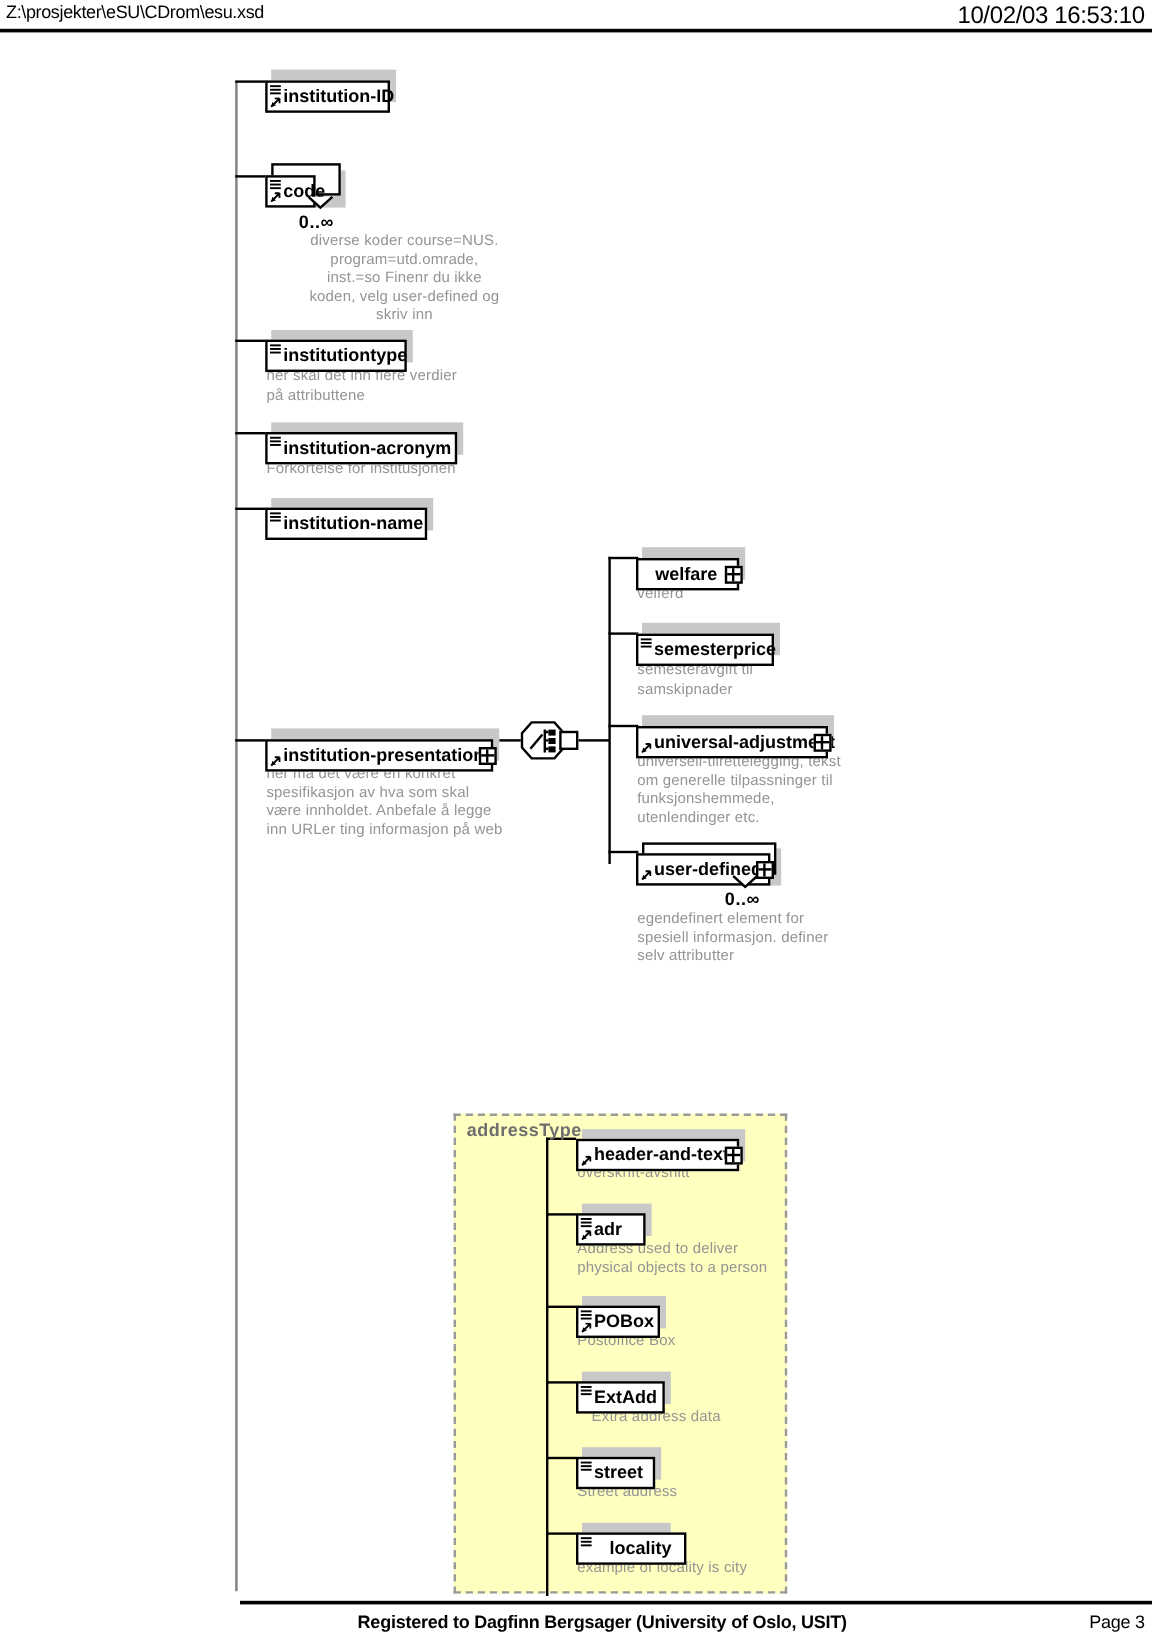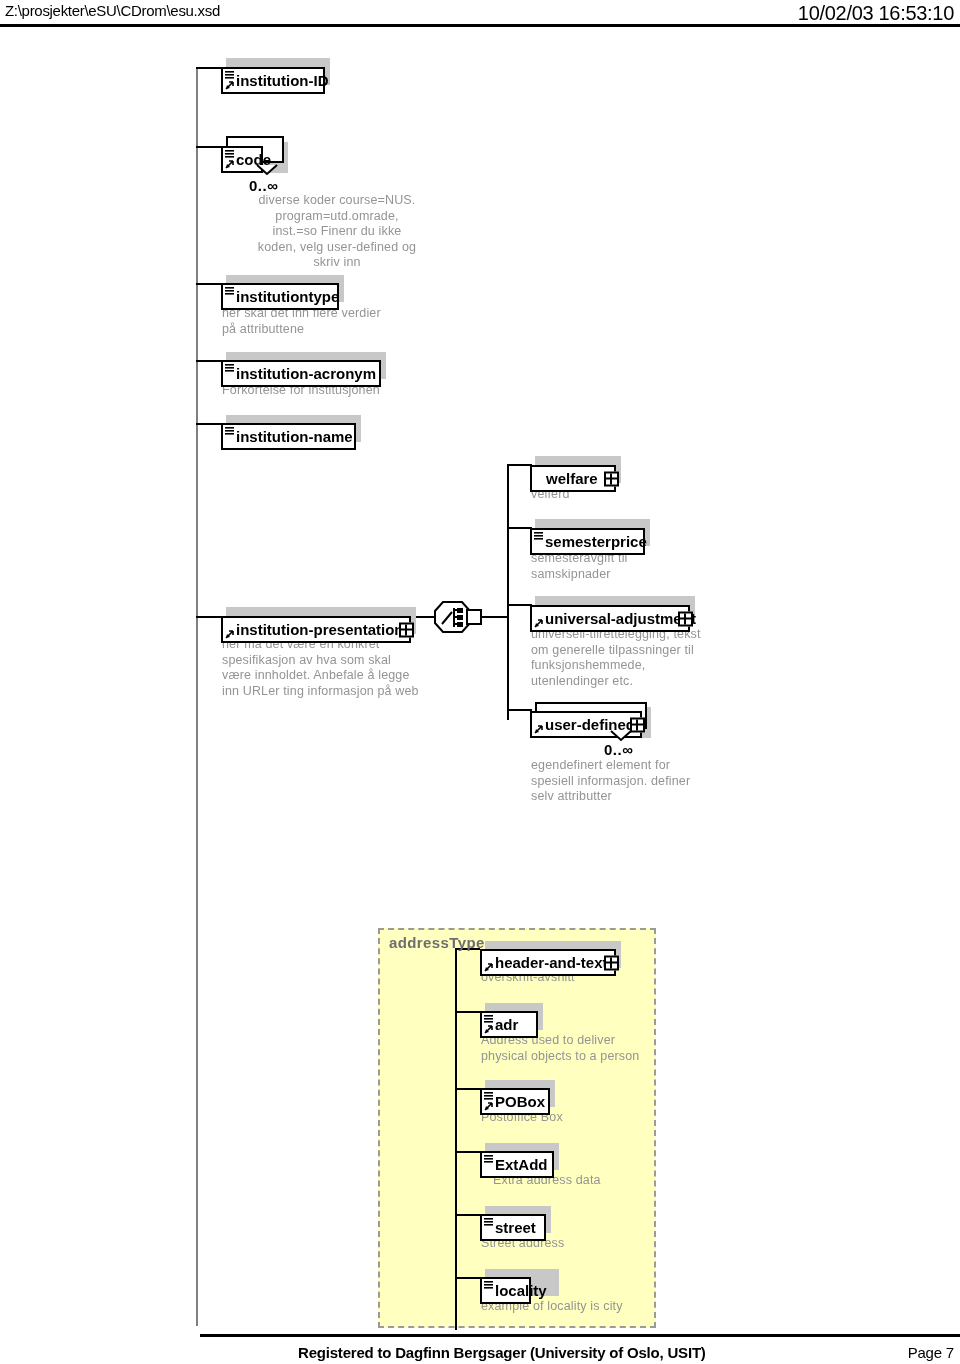--- a/index.html
+++ b/index.html
@@ -371,23 +371,23 @@
   <div class="note" style="left:481px;top:1173px;width:200px;margin-left:12px;">Extra address data</div>
 
   <div class="node-shadow on-yellow" style="left:485px;top:1206px;width:66px;height:27px;"></div>
   <div class="node on-yellow" style="left:480px;top:1201px;width:66px;">
     <span class="ico-lines"></span>
     <span class="label">street</span>
   </div>
   <div class="note" style="left:481px;top:1236px;width:200px;">Street address</div>
 
   <div class="node-shadow on-yellow" style="left:485px;top:1269px;width:74px;height:27px;"></div>
-  <div class="node on-yellow" style="left:480px;top:1264px;width:51px;">
+  <div class="node on-yellow" style="left:480px;top:1264px;width:92px;padding-left:13px;">
     <span class="ico-lines"></span>
     <span class="label">locality</span>
   </div>
   <div class="note" style="left:481px;top:1299px;width:220px;">example of locality is city</div>
 
   <div class="ftr-rule"></div>
   <div class="ftr-reg">Registered to Dagfinn Bergsager (University of Oslo, USIT)</div>
-  <div class="ftr-page">Page 7</div>
+  <div class="ftr-page">Page 3</div>
 
 </div>
 
 </body></html>

